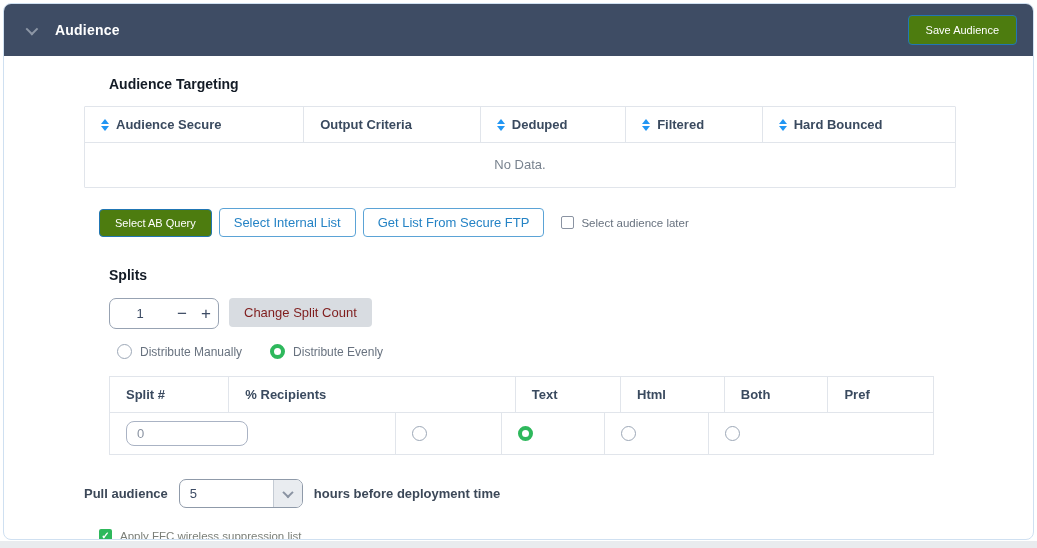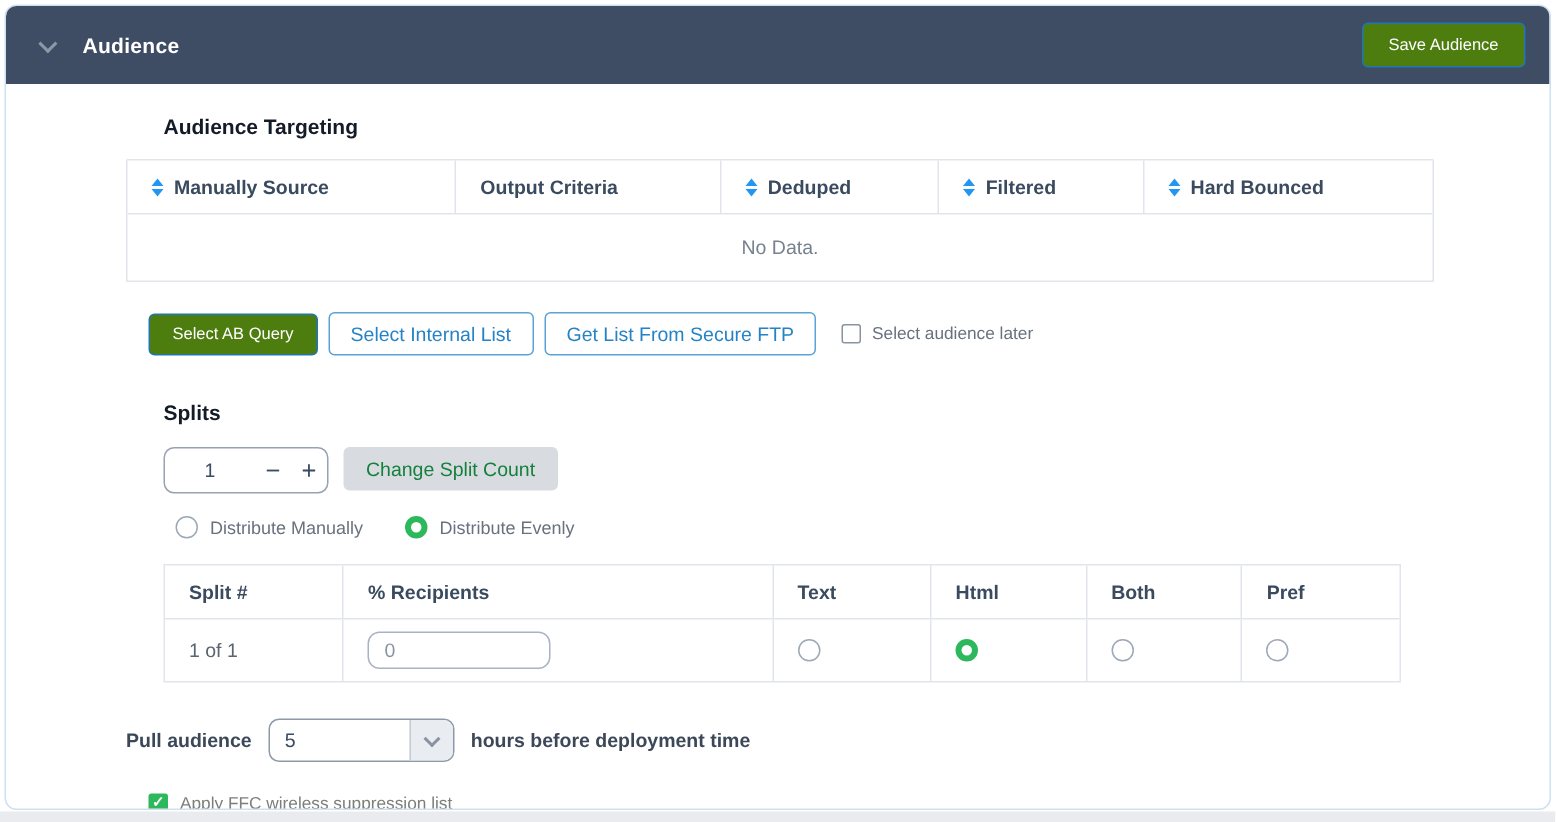--- a/index.html
+++ b/index.html
@@ -96,21 +96,21 @@
     width: 110px; height: 31px;
     border: 1px solid #97a2b2; border-radius: 7px;
     background: #fff; overflow: hidden;
   }
   .stepper-value { flex: 1; text-align: center; font-size: 13px; color: #3c4b64; }
   .stepper-btn {
     background: none; border: none; color: #3c4b64;
     font-size: 17px; width: 24px; padding: 0 2px; cursor: pointer; line-height: 1;
   }
   .btn-disabled {
-    background: #d8dce1; color: #15803d;
+    background: #d8dce1; color: #7f1d1d;
     font-size: 13px; padding: 7px 15px; border-radius: 4px; border: none;
     cursor: default;
   }
   .radio-row { display: flex; align-items: center; gap: 28px; margin: 15px 0 0 33px; }
   .radio-opt { display: flex; align-items: center; gap: 8px; }
   .radio {
     width: 15px; height: 15px; border-radius: 50%;
     border: 1px solid #9da8b7; background: #fff;
   }
   .radio.checked { border: 4.5px solid #2eb85c; width: 15px; height: 15px; }
@@ -183,21 +183,21 @@
 
       <div class="section-heading">Audience Targeting</div>
 
       <div class="a-table">
         <div class="a-head">
           <div class="th c1">
             <span class="sort-icon">
                 <span class="up"></span>
                 <span class="down"></span>
               </span>
-            <span>Manually Source</span>
+            <span>Audience Secure</span>
           </div>
           <div class="th c2">
             <span>Output Criteria</span>
           </div>
           <div class="th c3">
             <span class="sort-icon">
                 <span class="up"></span>
                 <span class="down"></span>
               </span>
             <span>Deduped</span>
@@ -255,21 +255,20 @@
       <div class="s-table">
         <div class="s-row head">
           <div class="s-cell sc1">Split #</div>
           <div class="s-cell sc2">% Recipients</div>
           <div class="s-cell sc3">Text</div>
           <div class="s-cell sc4">Html</div>
           <div class="s-cell sc5">Both</div>
           <div class="s-cell sc6">Pref</div>
         </div>
         <div class="s-row body">
-          <div class="s-cell sc1">1 of 1</div>
           <div class="s-cell sc2">
             <input class="pct-input" value="0" style="">
           </div>
           <div class="s-cell sc3">
             <span class="radio"></span>
           </div>
           <div class="s-cell sc4">
             <span class="radio checked"></span>
           </div>
           <div class="s-cell sc5">

